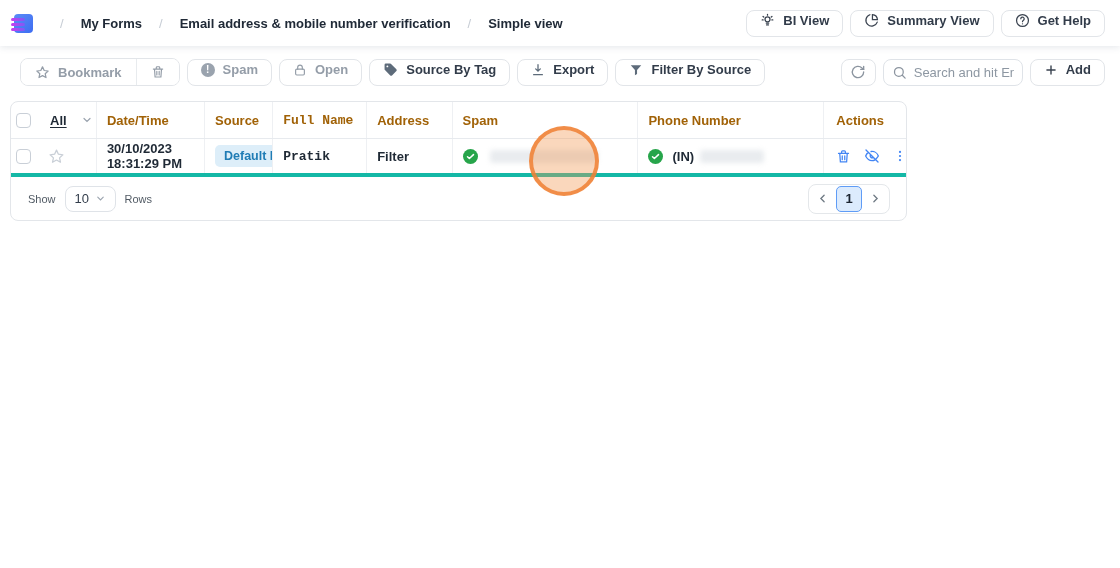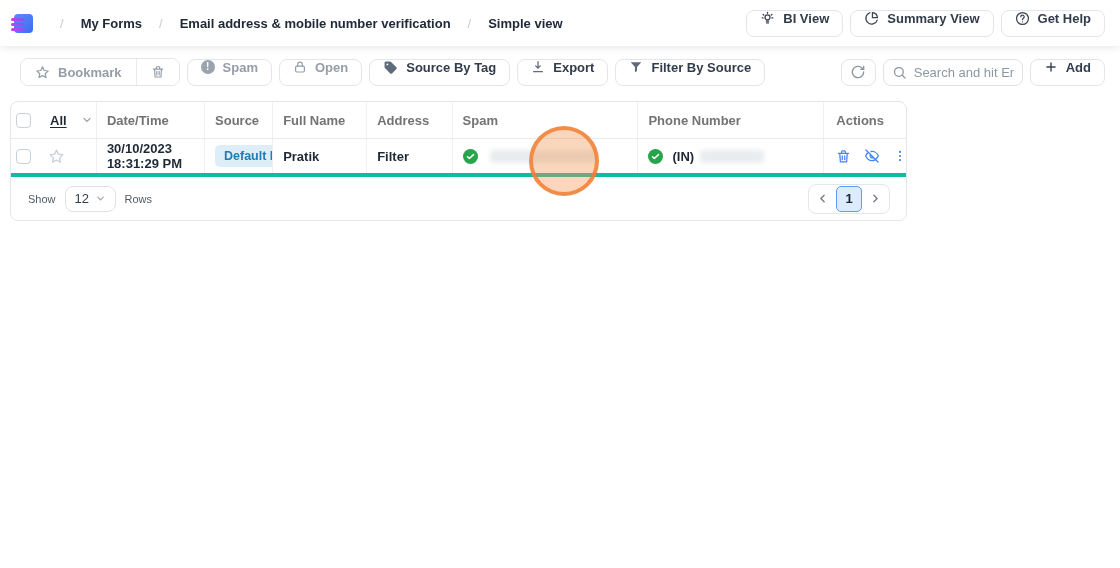--- a/index.html
+++ b/index.html
@@ -18,21 +18,21 @@
   .logo-square { position:absolute; right:0; top:1px; width:19px; height:19px; border-radius:4px;
     background:linear-gradient(135deg,#5a8bf6,#3e6df2); }
   .logo-bar { position:absolute; left:0; width:14px; height:3px; border-radius:2px;
     background:linear-gradient(90deg,#c93df0,#7b5cf5); }
   .logo-bar.b1{top:5px;} .logo-bar.b2{top:10px;} .logo-bar.b3{top:15px;}
   .breadcrumb { display:flex; align-items:center; gap:17px; font-size:13px; font-weight:600; color:#202a37; }
   .breadcrumb .sep { color:#c6ccd4; font-weight:400; }
   .breadcrumb .crumb { cursor:pointer; }
   .topbar-actions { margin-left:auto; display:flex; gap:7px; }
   .btn {
-    display:inline-flex; align-items:flex-start; gap:8px; height:27px; padding:0 13px;
+    display:inline-flex; align-items:flex-end; gap:8px; height:27px; padding:8px 13px;
     background:#fff; border:1px solid #e2e5e9; border-radius:8px;
     font-size:13px; font-weight:600; color:#323c4a; cursor:pointer; white-space:nowrap;
   }
   .btn.muted { color:#949da8; }
   .icon { display:inline-flex; align-items:center; justify-content:center; flex:none; }
   .ic-gray { color:#949da8; } .ic-slate { color:#5d6b7a; } .ic-dark { color:#39424f; }
   
   .toolbar { position:absolute; top:58px; left:20px; right:15px; display:flex; align-items:center; gap:7px; }
   .btn-group { display:inline-flex; border:1px solid #e2e5e9; border-radius:8px; overflow:hidden; background:#fff; }
   .btn-group .gbtn {
@@ -54,23 +54,23 @@
   }
   .search-input::placeholder { color:#8d97a2; }
   
   .card { position:absolute; left:10px; top:101px; width:897px; height:120px;
     background:#fff; border:1px solid #e3e6ea; border-radius:8px; }
   .thead { display:flex; height:37px; border-bottom:1px solid #e7eaee; }
   .trow  { display:flex; height:38px; border-bottom:4px solid #14b8a6; }
   .cell { height:100%; display:flex; align-items:center; padding:0 10px;
     border-right:1px solid #eef0f3; font-size:13px; overflow:hidden; }
   .cell:last-child { border-right:none; }
-  .c0{width:105px; padding-left:5px;} .c1{width:132px;} .c2{width:81px;} .c3{width:114px;}
+  .c0{width:105px; padding-left:5px;} .c1{width:132px;} .c2{width:81px;} .c3{width:114px;font-family:Liberation Mono, monospace;}
   .c4{width:103px;} .c5{width:231px;} .c6{width:231px;} .c7{width:98px; padding-left:12px;}
-  .th { font-weight:700; color:#737373; }
+  .th { font-weight:700; color:#a16207; }
   .bold { font-weight:700; color:#1f2935; }
   .checkbox { width:15px; height:15px; border:1.5px solid #c9cfd7; border-radius:4px; background:#fff;
     flex:none; cursor:pointer; }
   .all-label { margin-left:19px; font-weight:700; text-decoration:underline; text-underline-offset:2px;
     color:#1f2935; cursor:pointer; }
   .chev { margin-left:14px; color:#9aa3ae; display:inline-flex; cursor:pointer; }
   .star { margin-left:17px; color:#c9cfd7; display:inline-flex; cursor:pointer; }
   .chip { background:#ddeef9; color:#1f7cb5; font-weight:700; font-size:12.5px;
     padding:4px 9px; border-radius:5px; white-space:nowrap; }
   .check-circle { width:15px; height:15px; border-radius:50%; background:#27a54b; flex:none;
@@ -309,21 +309,21 @@
               <circle cx="12" cy="12" r="1.9"></circle>
               <circle cx="12" cy="19" r="1.9"></circle>
           </svg>
         </span>
       </div>
     </div>
 
     <div class="tfoot">
       <span class="foot-label" style="margin-left:8px;">Show</span>
       <div class="rows-select">
-        <span>12</span>
+        <span>10</span>
         <span class="sc">
           <svg width="11" height="11" viewBox="0 0 24 24" fill="none" stroke="currentColor" stroke-width="2.4" stroke-linecap="round">
               <path d="M6 9l6 6 6-6"></path>
             </svg>
         </span>
       </div>
       <span class="foot-label">Rows</span>
       <div class="pager">
         <span class="page-nav">
           <svg width="13" height="13" viewBox="0 0 24 24" fill="none" stroke="currentColor" stroke-width="2.4" stroke-linecap="round">

